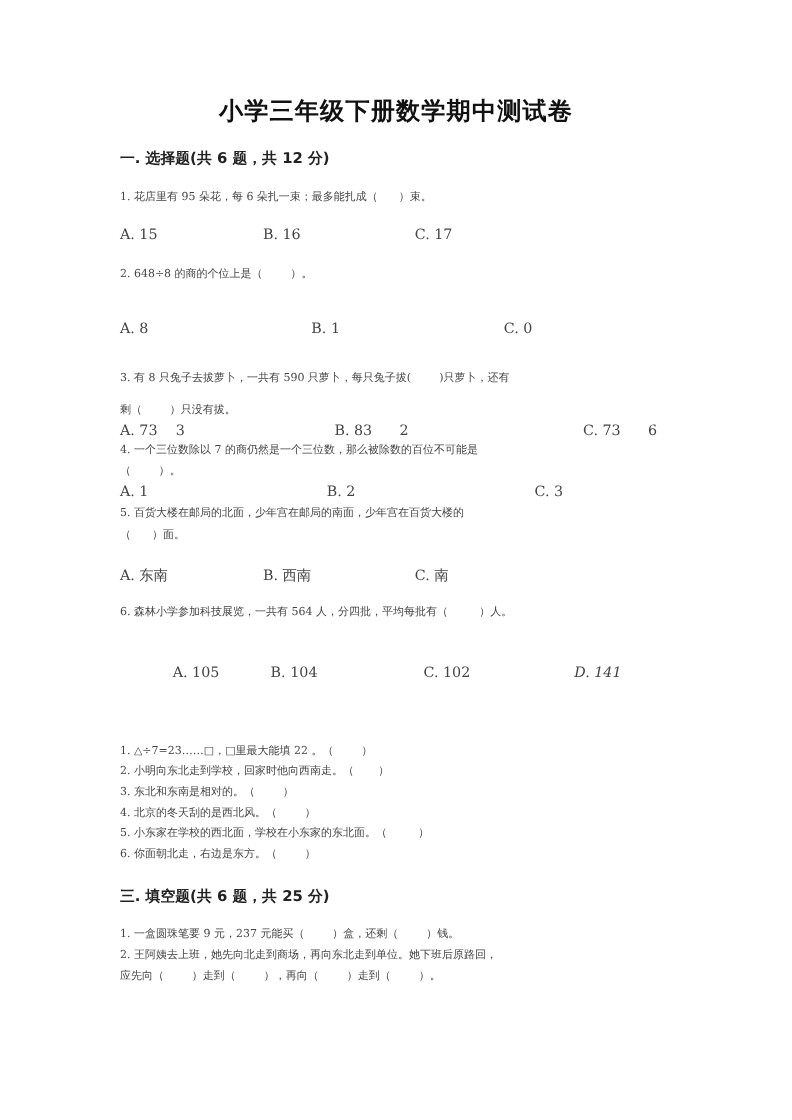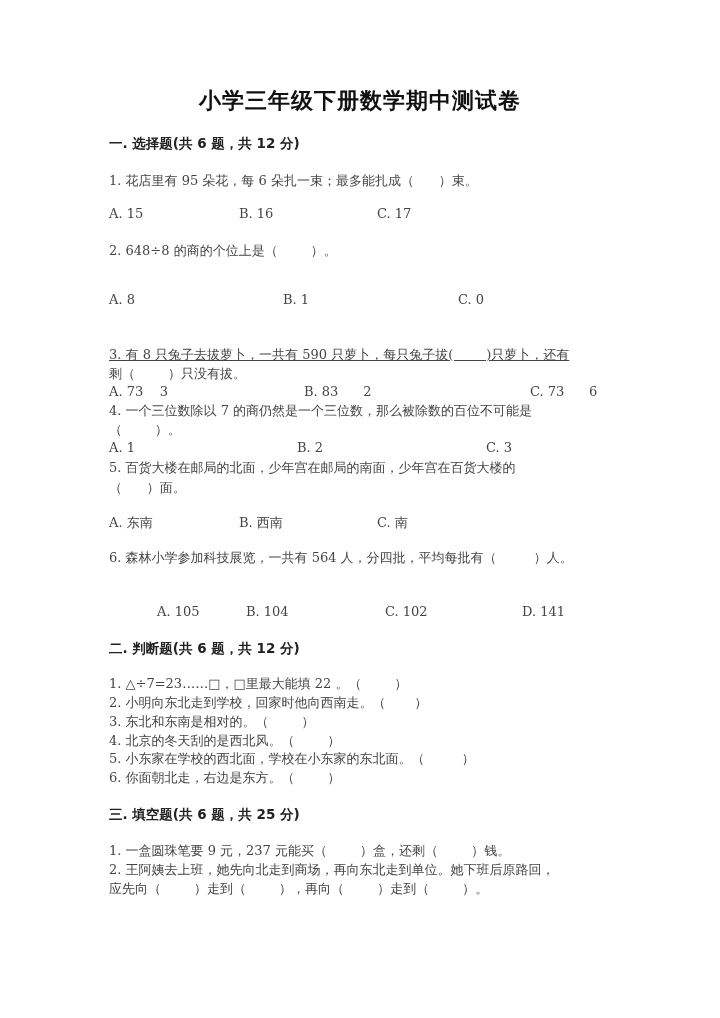--- a/index.html
+++ b/index.html
@@ -4,42 +4,42 @@
   <style>
     html, body { margin: 0; padding: 0; background: #ffffff; }
     body { width: 720px; height: 1018px; position: relative; overflow: hidden;
            font-family: "DejaVu Serif", "Liberation Serif", serif; color: #333; }
     .page { position: absolute; left: 0; top: 0; width: 720px; height: 772px; }
     .title { position: absolute; left: 0; width: 720px; top: 86px; text-align: center;
              font-family: "DejaVu Sans", "Liberation Sans", sans-serif; font-weight: bold;
              font-size: 22px; color: #111; letter-spacing: 1px; }
     .sec { position: absolute; left: 109px; font-family: "DejaVu Sans", "Liberation Sans", sans-serif;
            font-weight: bold; font-size: 13.5px; color: #222; }
-    .ln { position: absolute; left: 109px; font-size: 13px; color: #444; white-space: pre; }
+    .ln { position: absolute; left: 109px; font-size: 10px; color: #444; white-space: pre; }
     .opt { position: absolute; font-size: 13px; color: #444; white-space: pre; }
   </style>
 </head>
 <body>
 
 <div class="page">
   <div class="title">小学三年级下册数学期中测试卷</div>
 
   <div class="sec" style="top:135px;">一. 选择题(共 6 题，共 12 分)</div>
 
   <div class="ln" style="top:172px;">1. 花店里有 95 朵花，每 6 朵扎一束；最多能扎成（      ）束。</div>
   <div class="opt" style="left:109px;top:206px;">A. 15</div>
   <div class="opt" style="left:239px;top:206px;">B. 16</div>
   <div class="opt" style="left:377px;top:206px;">C. 17</div>
 
   <div class="ln" style="top:242px;">2. 648÷8 的商的个位上是（        ）。</div>
   <div class="opt" style="left:109px;top:292px;">A. 8</div>
   <div class="opt" style="left:283px;top:292px;">B. 1</div>
   <div class="opt" style="left:458px;top:292px;">C. 0</div>
 
-  <div class="ln" style="top:346px;text-decoration:underline;">3. 有 8 只兔子去拔萝卜，一共有 590 只萝卜，每只兔子拔(        )只萝卜，还有</div>
+  <div class="ln" style="top:336px;">3. 有 8 只兔子去拔萝卜，一共有 590 只萝卜，每只兔子拔(        )只萝卜，还有</div>
   <div class="ln" style="top:365px;">剩（        ）只没有拔。</div>
   <div class="opt" style="left:109px;top:384px;">A. 73    3</div>
   <div class="opt" style="left:304px;top:384px;">B. 83      2</div>
   <div class="opt" style="left:530px;top:384px;">C. 73      6</div>
 
   <div class="ln" style="top:402px;">4. 一个三位数除以 7 的商仍然是一个三位数，那么被除数的百位不可能是</div>
   <div class="ln" style="top:421px;">（        ）。</div>
   <div class="opt" style="left:109px;top:440px;">A. 1</div>
   <div class="opt" style="left:297px;top:440px;">B. 2</div>
   <div class="opt" style="left:486px;top:440px;">C. 3</div>
@@ -47,23 +47,22 @@
   <div class="ln" style="top:459px;">5. 百货大楼在邮局的北面，少年宫在邮局的南面，少年宫在百货大楼的</div>
   <div class="ln" style="top:479px;">（      ）面。</div>
   <div class="opt" style="left:109px;top:514px;">A. 东南</div>
   <div class="opt" style="left:239px;top:514px;">B. 西南</div>
   <div class="opt" style="left:377px;top:514px;">C. 南</div>
 
   <div class="ln" style="top:549px;">6. 森林小学参加科技展览，一共有 564 人，分四批，平均每批有（         ）人。</div>
   <div class="opt" style="left:109px;top:604px;margin-left:48px;">A. 105</div>
   <div class="opt" style="left:246px;top:604px;">B. 104</div>
   <div class="opt" style="left:385px;top:604px;">C. 102</div>
-  <div class="opt" style="left:522px;top:604px;">D. 141</div>
+  <div class="opt" style="left:522px;top:604px;font-style:italic;">D. 141</div>
 
-  <div class="sec" style="top:640px;">二. 判断题(共 6 题，共 12 分)</div>
   <div class="ln" style="top:675px;">1. △÷7=23……□，□里最大能填 22 。（        ）</div>
   <div class="ln" style="top:694px;">2. 小明向东北走到学校，回家时他向西南走。（       ）</div>
   <div class="ln" style="top:713px;">3. 东北和东南是相对的。（        ）</div>
   <div class="ln" style="top:732px;">4. 北京的冬天刮的是西北风。（        ）</div>
   <div class="ln" style="top:750px;">5. 小东家在学校的西北面，学校在小东家的东北面。（         ）</div>
   <div class="ln" style="top:769px;">6. 你面朝北走，右边是东方。（        ）</div>
 
   <div class="sec" style="top:806px;">三. 填空题(共 6 题，共 25 分)</div>
   <div class="ln" style="top:842px;">1. 一盒圆珠笔要 9 元，237 元能买（        ）盒，还剩（        ）钱。</div>
   <div class="ln" style="top:861px;">2. 王阿姨去上班，她先向北走到商场，再向东北走到单位。她下班后原路回，</div>

